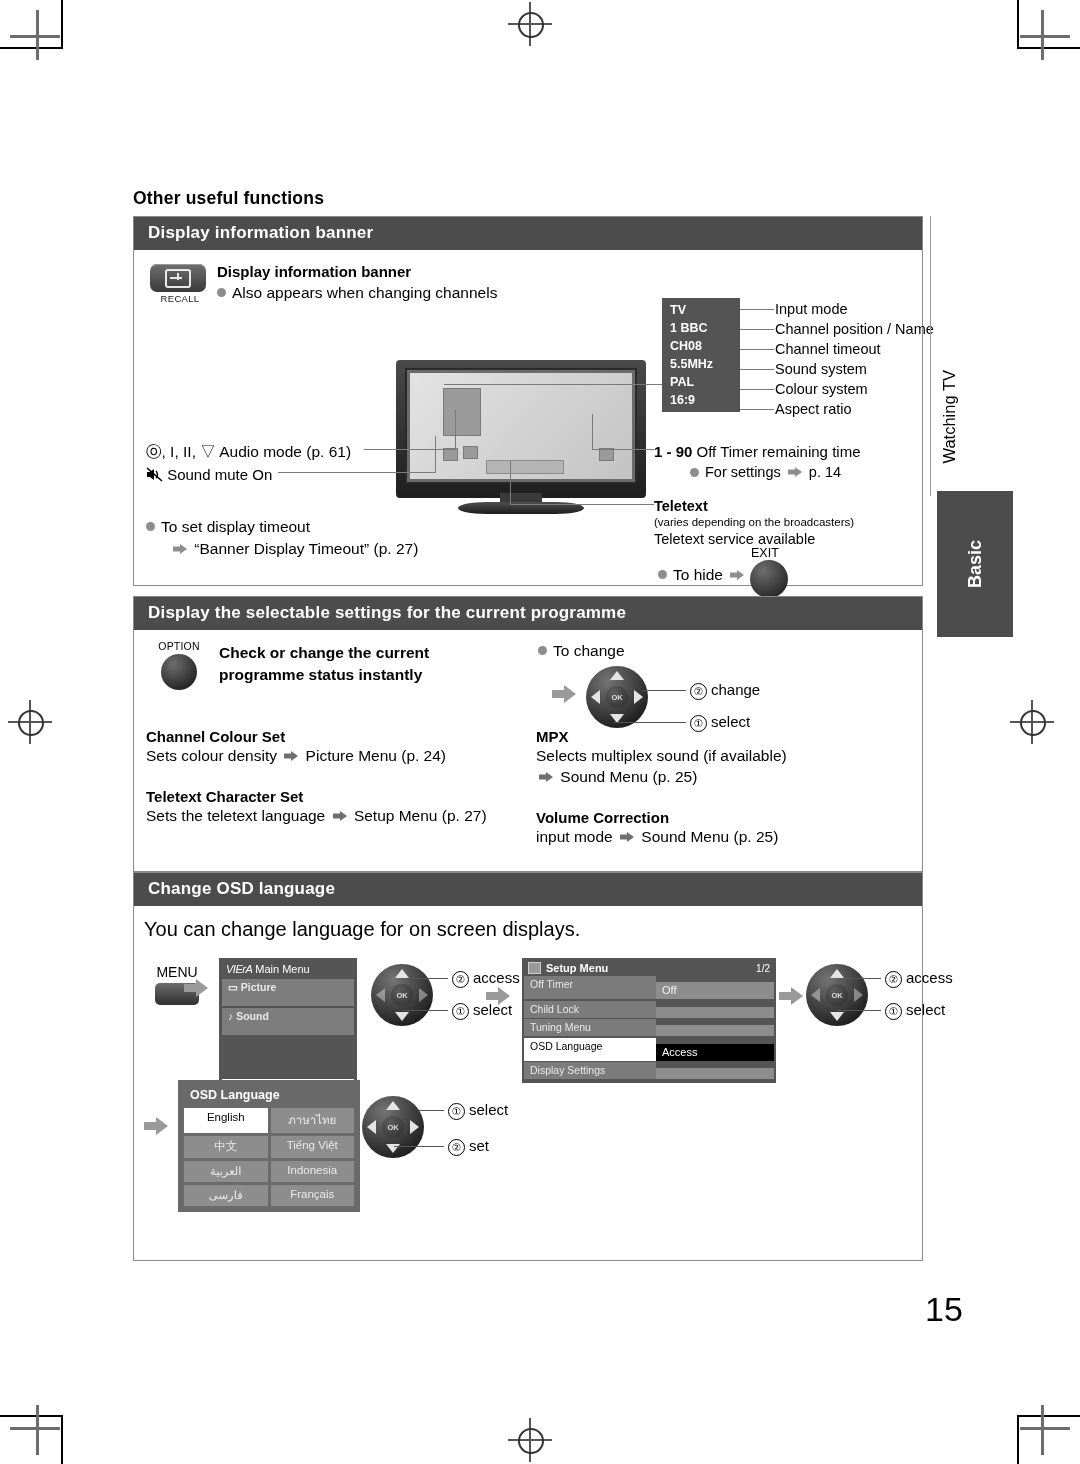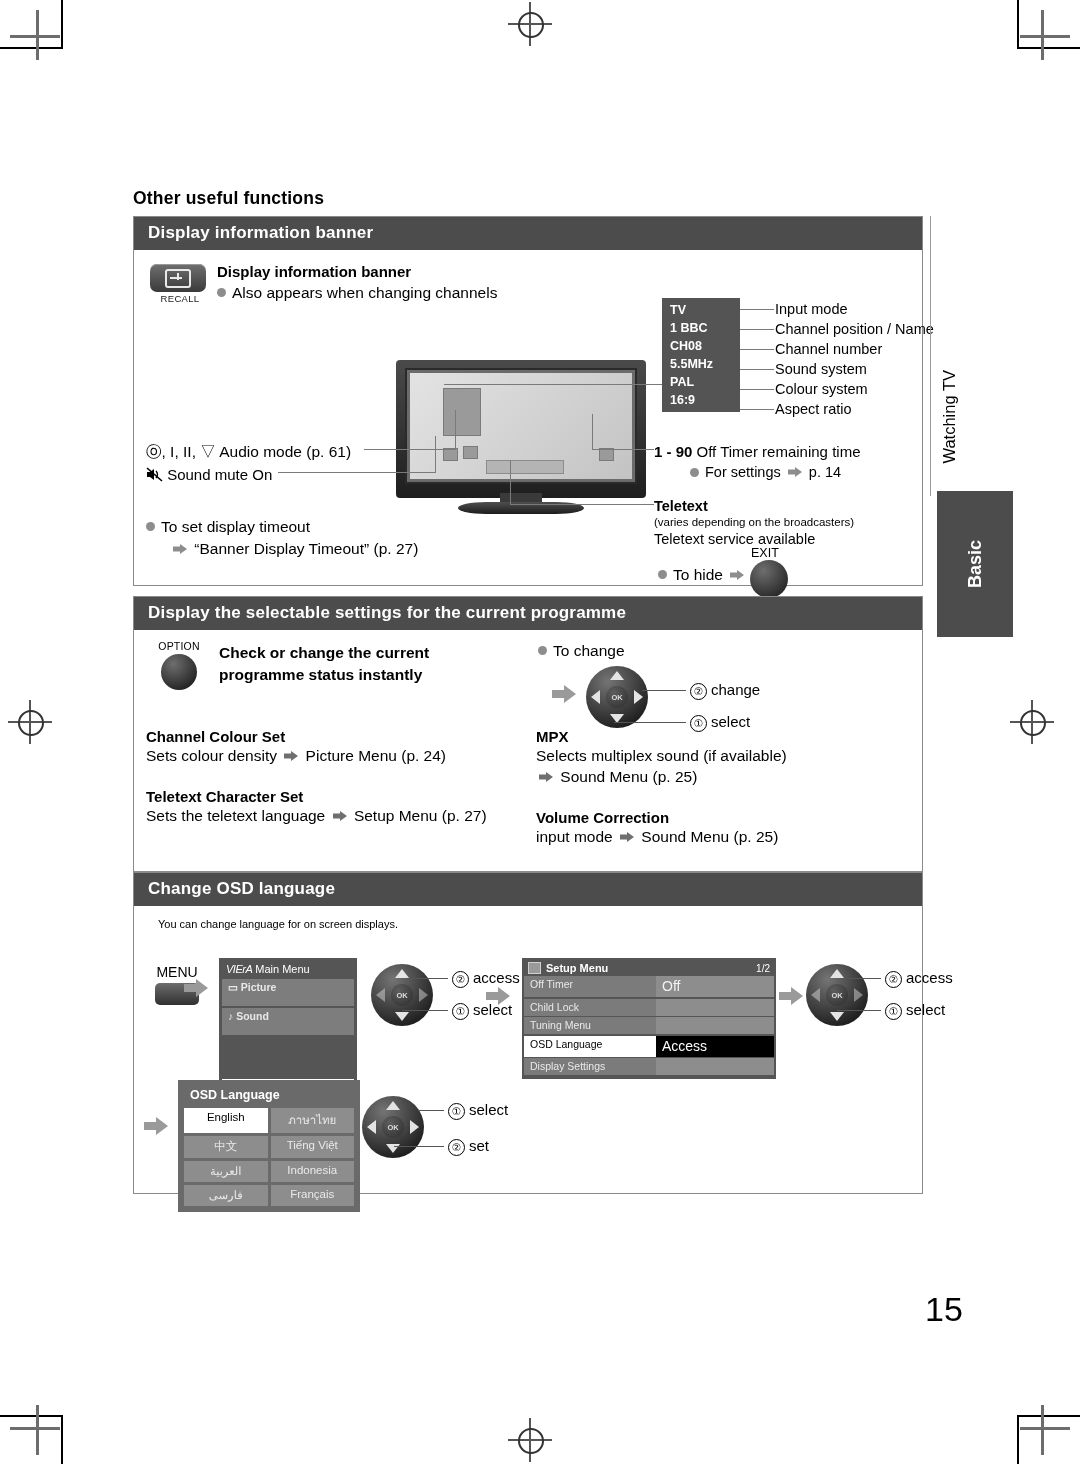--- a/index.html
+++ b/index.html
@@ -81,23 +81,23 @@
 
   .two-col{position:absolute;left:12px;top:98px;width:764px;}
   .col{position:absolute;top:0;width:382px;}
   .col.left{left:0;}
   .col.right{left:390px;}
   .item-h{font-size:15px;font-weight:bold;margin-top:0;}
   .item-b{font-size:15.5px;line-height:21px;}
   .sp{height:22px;}
 
   
-  #panel3{top:872px;height:322px;}
+  #panel3{top:872px;height:389px;}
   #panel3 .body{position:relative;height:289px;}
-  .osd-intro{position:absolute;left:24px;top:12px;font-size:11px;}
+  .osd-intro{position:absolute;left:10px;top:12px;font-size:20px;}
 
   .menu-btn-wrap{position:absolute;left:14px;top:58px;text-align:center;width:58px;}
   .menu-btn-label{font-size:14px;}
   .menu-btn{width:44px;height:22px;border-radius:5px;background:linear-gradient(180deg,#6d6d6d,#303030);margin:3px auto 0;}
 
   .bigarrow{position:absolute;width:24px;height:20px;}
 
   .mm{position:absolute;left:85px;top:52px;width:132px;background:#555;padding:3px;}
   .mm-title{color:#fff;font-size:11px;font-weight:normal;padding:2px 4px 4px 4px;}
   .mm-title .viera{font-style:italic;letter-spacing:-.5px;}
@@ -117,21 +117,21 @@
   .circnum{display:inline-block;width:15px;height:15px;border:1.3px solid #000;border-radius:50%;font-size:10.5px;line-height:14px;text-align:center;vertical-align:middle;margin-right:4px;}
   .steplbl{position:absolute;font-size:15px;white-space:nowrap;}
   .callout{position:absolute;border:1px solid #555;border-width:1px 0 0 0;}
 
   .setup{position:absolute;left:388px;top:52px;width:250px;background:#555;padding:2px;}
   .setup-hdr{display:flex;align-items:center;color:#fff;font-size:11px;font-weight:bold;padding:2px 4px;}
   .setup-hdr .ic{width:11px;height:10px;background:#9a9a9a;border:1px solid #cfcfcf;margin-right:5px;}
   .setup-hdr .pg{margin-left:auto;font-weight:normal;font-size:10px;}
   .setup-row{display:flex;margin-bottom:1.5px;}
   .setup-row .nm{width:122px;background:#7b7b7b;color:#e9e9e9;font-size:10.5px;padding:2px 4px 3px 6px;}
-  .setup-row .vl{flex:1;background:#8d8d8d;color:#f2f2f2;font-size:14px;padding:2px 4px 3px 6px;}
+  .setup-row .vl{flex:1;background:#8d8d8d;color:#f2f2f2;font-size:11px;padding:2px 4px 3px 6px;margin-top:6px;}
   .setup-row.sel .nm{background:#fff;color:#000;}
   .setup-row.sel .vl{background:#000;color:#fff;}
 
   .lang{position:absolute;left:44px;top:174px;width:170px;background:#6a6a6a;padding:6px;}
   .lang-title{color:#fff;font-size:12.5px;font-weight:bold;padding:2px 0 6px 6px;}
   .lang-grid{display:grid;grid-template-columns:1fr 1fr;gap:3px;}
   .lang-cell{background:#8d8d8d;color:#e9e9e9;font-size:11.5px;text-align:center;padding:3px 0 4px;}
   .lang-cell.sel{background:#fff;color:#000;}
 
   
@@ -264,21 +264,21 @@
         <div>16:9</div>
       </div>
       <div class="leader" style="left:606px;top:59px;width:34px;height:1px;"></div>
       <div class="leader" style="left:606px;top:79px;width:34px;height:1px;"></div>
       <div class="leader" style="left:606px;top:99px;width:34px;height:1px;"></div>
       <div class="leader" style="left:606px;top:119px;width:34px;height:1px;"></div>
       <div class="leader" style="left:606px;top:139px;width:34px;height:1px;"></div>
       <div class="leader" style="left:606px;top:159px;width:34px;height:1px;"></div>
       <div class="bl" style="left:641px;top:51px;">Input mode</div>
       <div class="bl" style="left:641px;top:71px;">Channel position / Name</div>
-      <div class="bl" style="left:641px;top:91px;">Channel number</div>
+      <div class="bl" style="left:641px;top:91px;">Channel timeout</div>
       <div class="bl" style="left:641px;top:111px;">Sound system</div>
       <div class="bl" style="left:641px;top:131px;">Colour system</div>
       <div class="bl" style="left:641px;top:151px;">Aspect ratio</div>
 
       <div class="offtimer">
         <b>1 - 90</b>
         <span>Off Timer remaining time</span>
       </div>
       <div class="forsettings">
         <span class="dot"></span><span>For settings</span>

